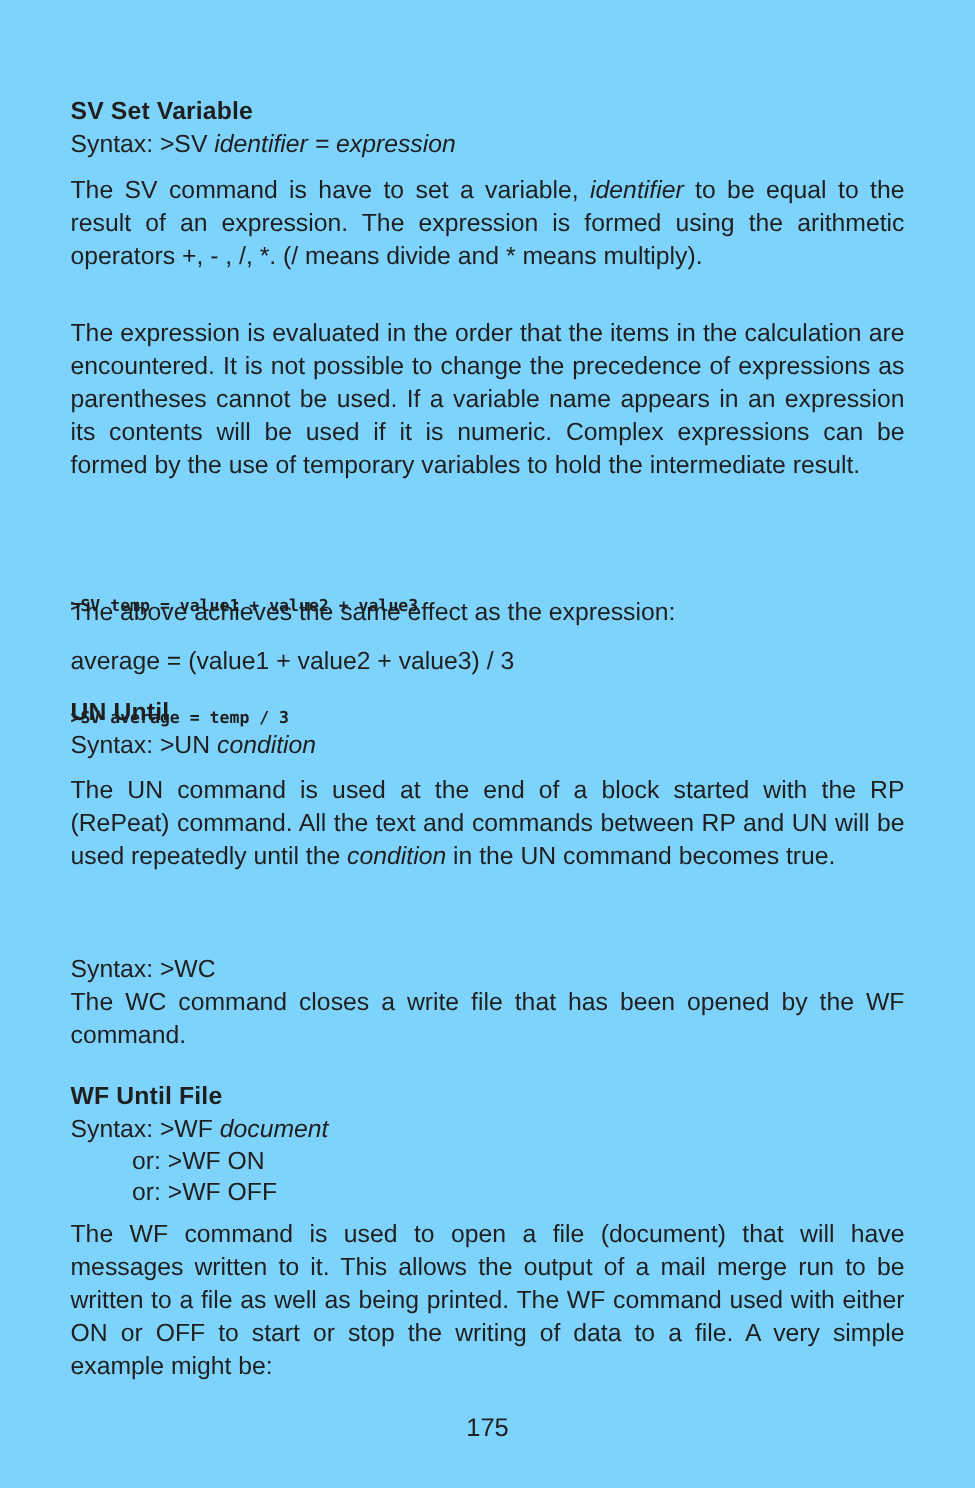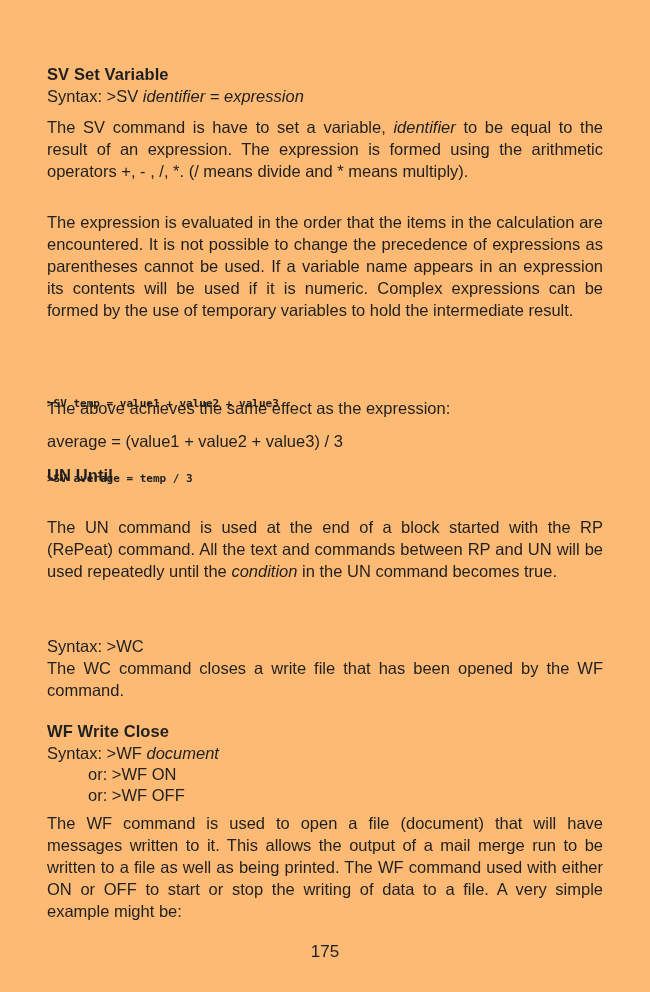--- a/index.html
+++ b/index.html
@@ -5,21 +5,21 @@
   html, body {
     margin: 0;
     padding: 0;
     background: #e8e8e8;
   }
   .page {
     position: relative;
     width: 650px;
     height: 992px;
     margin: 0 auto;
-    background: #fdba74;
+    background: #7dd3fc;
     color: #1f1f1f;
     font-family: "Liberation Sans", "DejaVu Sans", sans-serif;
     font-size: 16.5px;
     line-height: 22px;
     overflow: hidden;
   }
   .block {
     position: absolute;
     left: 47px;
     width: 556px;
@@ -68,31 +68,34 @@
     <div>&gt;SV temp = value1 + value2 + value3</div>
     <div>&gt;SV average = temp / 3</div>
   </div>
 
   <div class="block" style="top:397px">The above achieves the same effect as the expression:</div>
 
   <div class="block" style="top:430px">average = (value1 + value2 + value3) / 3</div>
 
   <div class="block heading" style="top:464px">UN Until</div>
 
+  <div class="block" style="top:486px">
+    <span>Syntax: &gt;UN </span><span class="em">condition</span>
+  </div>
 
   <div class="block justify" style="top:516px">
     <span>The UN command is used at the end of a block started with the RP (RePeat) command. All the text and commands between RP and UN will be used repeatedly until the </span><span class="em">condition</span><span> in the UN command becomes true.</span>
   </div>
 
 
   <div class="block" style="top:635px">Syntax: &gt;WC</div>
 
   <div class="block justify" style="top:657px">The WC command closes a write file that has been opened by the WF command.</div>
 
-  <div class="block heading" style="top:720px">WF Write Close</div>
+  <div class="block heading" style="top:720px">WF Until File</div>
 
   <div class="block" style="top:742px">
     <span>Syntax: &gt;WF </span><span class="em">document</span>
   </div>
 
   <div class="block or-line" style="top:763px">or: &gt;WF ON</div>
 
   <div class="block or-line" style="top:784px">or: &gt;WF OFF</div>
 
   <div class="block justify" style="top:812px">The WF command is used to open a file (document) that will have messages written to it. This allows the output of a mail merge run to be written to a file as well as being printed. The WF command used with either ON or OFF to start or stop the writing of data to a file. A very simple example might be:</div>

